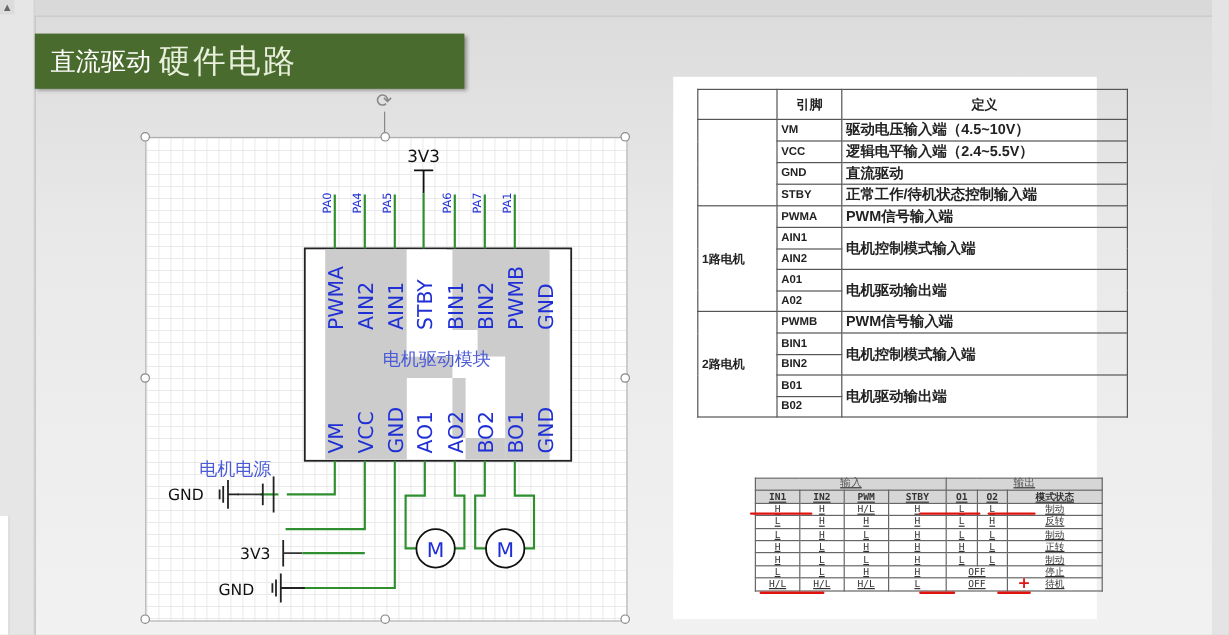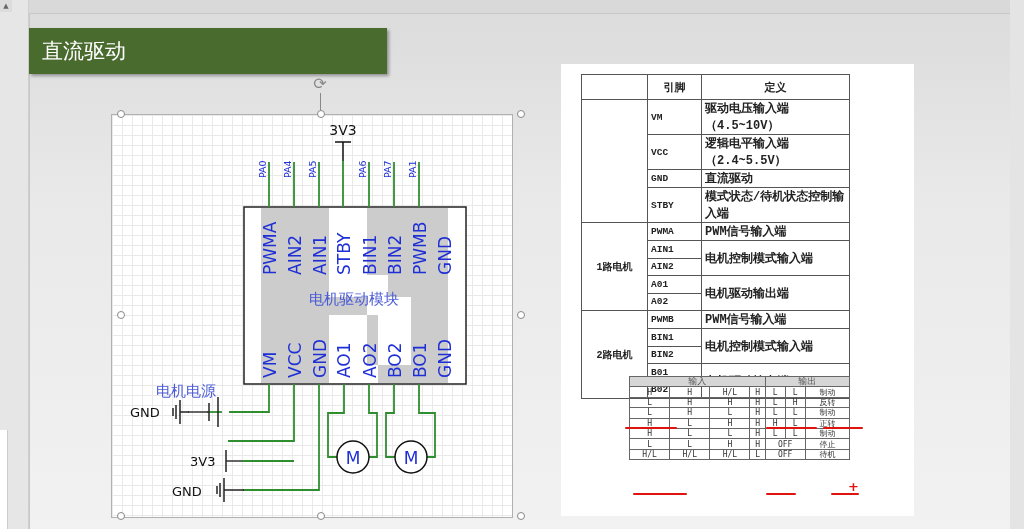--- a/index.html
+++ b/index.html
@@ -20,69 +20,70 @@
   .title-banner {
     position:absolute; left:29px; top:28px; width:358px; height:46px;
     background:#4a6b2e; box-shadow:2px 2px 3px rgba(0,0,0,0.35);
     display:flex; align-items:center; padding-left:13px; box-sizing:border-box;
   }
   .title-banner .t1 { color:#fff; font-size:21px; letter-spacing:0px; }
   .title-banner .t2 { color:#e8f0dc; font-size:27px; margin-left:6px; letter-spacing:2px; }
 
   
   .circuit {
-    position:absolute; left:111px; top:114px; width:400px; height:402px;
+    position:absolute; left:121px; top:114px; width:400px; height:402px;
     background-color:#fff;
     background-image:
       linear-gradient(#e9e9e9 1px, transparent 1px),
       linear-gradient(90deg, #e9e9e9 1px, transparent 1px);
     background-size:10px 10px;
     border:1px solid #b0b0b0;
   }
   .handle { position:absolute; width:8px; height:8px; border:1.5px solid #888; border-radius:50%; background:#fff; box-sizing:border-box; }
   .rotate-icon { position:absolute; left:311px; top:75px; width:18px; height:18px; color:#888; font-size:16px; line-height:18px; text-align:center; }
   .rotate-stem { position:absolute; left:320px; top:93px; width:1px; height:17px; background:#888; }
 
   svg text { font-family:"DejaVu Sans", sans-serif; }
 
   
   .table-panel {
     position:absolute; left:561px; top:64px; width:353px; height:452px; background:#fff;
   }
   table.pins {
-    position:absolute; left:20px; top:10px; width:269px;
-    border-collapse:collapse; font-family:Liberation Mono, monospace; font-size:9.5px; color:#222;
+    position:absolute; left:20px; top:10px; width:359px;
+    border-collapse:collapse; font-family:Liberation Sans, sans-serif; font-size:9.5px; color:#222;
   }
   table.pins td, table.pins th { border:1px solid #555; padding:0 3px; height:16.5px; font-weight:bold; }
   table.pins th { height:24px; text-align:center; font-size:11px; }
-  table.pins td.group { text-align:center; font-size:10px; width:59px; }
+  table.pins td.group { text-align:left; font-size:10px; width:59px; }
   table.pins td.pin { width:47px; font-weight:bold; }
   table.pins td.def { font-weight:bold; font-size:12px; }
 
   table.truth {
-    position:absolute; left:68px; top:312px; width:221px;
-    border-collapse:collapse; font-family:"DejaVu Sans Mono", monospace; font-size:8px; color:#333;
+    position:absolute; left:68px; top:334px; width:290px;
+    border-collapse:collapse; font-family:"DejaVu Sans Mono", monospace; font-size:8px; color:#333;text-decoration:underline;
   }
   table.truth td { border:1px solid #666; text-align:center; height:9.4px; padding:0; line-height:9px; }
   table.truth tr.sec td { background:#d6d6d6; font-family:"DejaVu Sans", sans-serif; font-size:9px; color:#555; }
   table.truth tr.hdr td { background:#d6d6d6; font-weight:bold; font-size:8px; }
   .redmark { position:absolute; height:2px; background:#e0140e; border-radius:1px; }
 </style>
 </head>
 <body>
 
 <div class="left-gutter">
   <div class="scroll-up">▲</div>
   <div class="panel-edge"></div>
 </div>
 <div class="slide"></div>
 <div class="right-strip"></div>
 
 <div class="title-banner">
   <span class="t1">直流驱动</span>
+  <span class="t2">硬件电路</span>
 </div>
 
 <div class="rotate-icon">⟳</div>
 <div class="rotate-stem"></div>
 
 <div class="circuit">
   <svg width="400" height="402" viewBox="0 0 400 402">
 
     <rect x="132" y="92" width="222" height="177" fill="#fff" stroke="#222" stroke-width="1.5"></rect>
 
@@ -205,21 +206,21 @@
     <tr>
       <td class="pin">VCC</td>
       <td class="def">逻辑电平输入端（2.4~5.5V）</td>
     </tr>
     <tr>
       <td class="pin">GND</td>
       <td class="def">直流驱动</td>
     </tr>
     <tr>
       <td class="pin">STBY</td>
-      <td class="def">模式状态/待机状态控制输入端</td>
+      <td class="def">正常工作/待机状态控制输入端</td>
     </tr>
     <tr>
       <td class="group" rowspan="5">1路电机</td>
       <td class="pin">PWMA</td>
       <td class="def">PWM信号输入端</td>
     </tr>
     <tr>
       <td class="pin">AIN1</td>
       <td class="def" rowspan="2">电机控制模式输入端</td>
     </tr>
@@ -254,20 +255,29 @@
     </tr>
   </tbody>
     </table>
 
   <table class="truth">
     <tbody>
         <tr class="sec">
       <td colspan="4">输入</td>
       <td colspan="3">输出</td>
     </tr>
+    <tr class="hdr" id="truth-hdr">
+          <td>IN1</td>
+          <td>IN2</td>
+          <td>PWM</td>
+          <td>STBY</td>
+          <td>O1</td>
+          <td>O2</td>
+          <td>模式状态</td>
+        </tr>
     </tbody>
       <tbody id="truth-body">
         <tr>
           <td>H</td>
           <td>H</td>
           <td>H/L</td>
           <td>H</td>
           <td>L</td>
           <td>L</td>
           <td style="font-family: &quot;DejaVu Sans&quot;, sans-serif;">制动</td>

